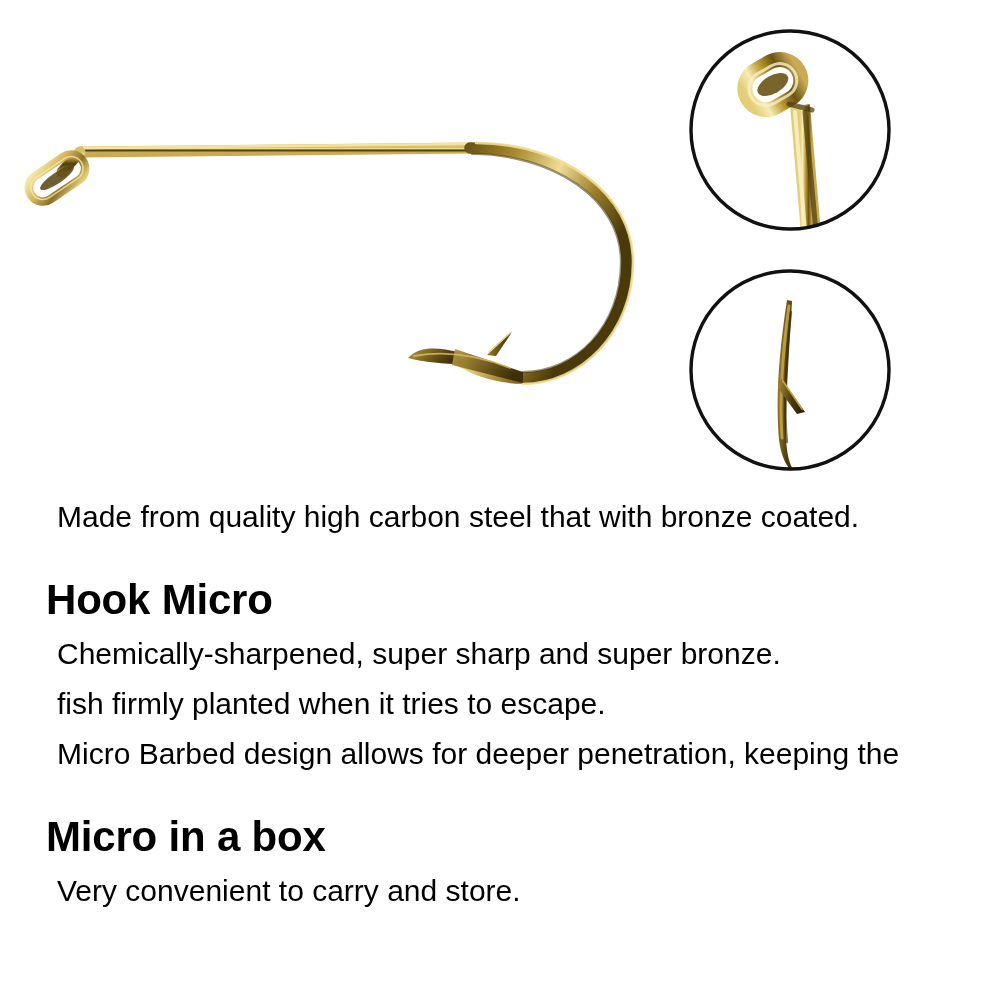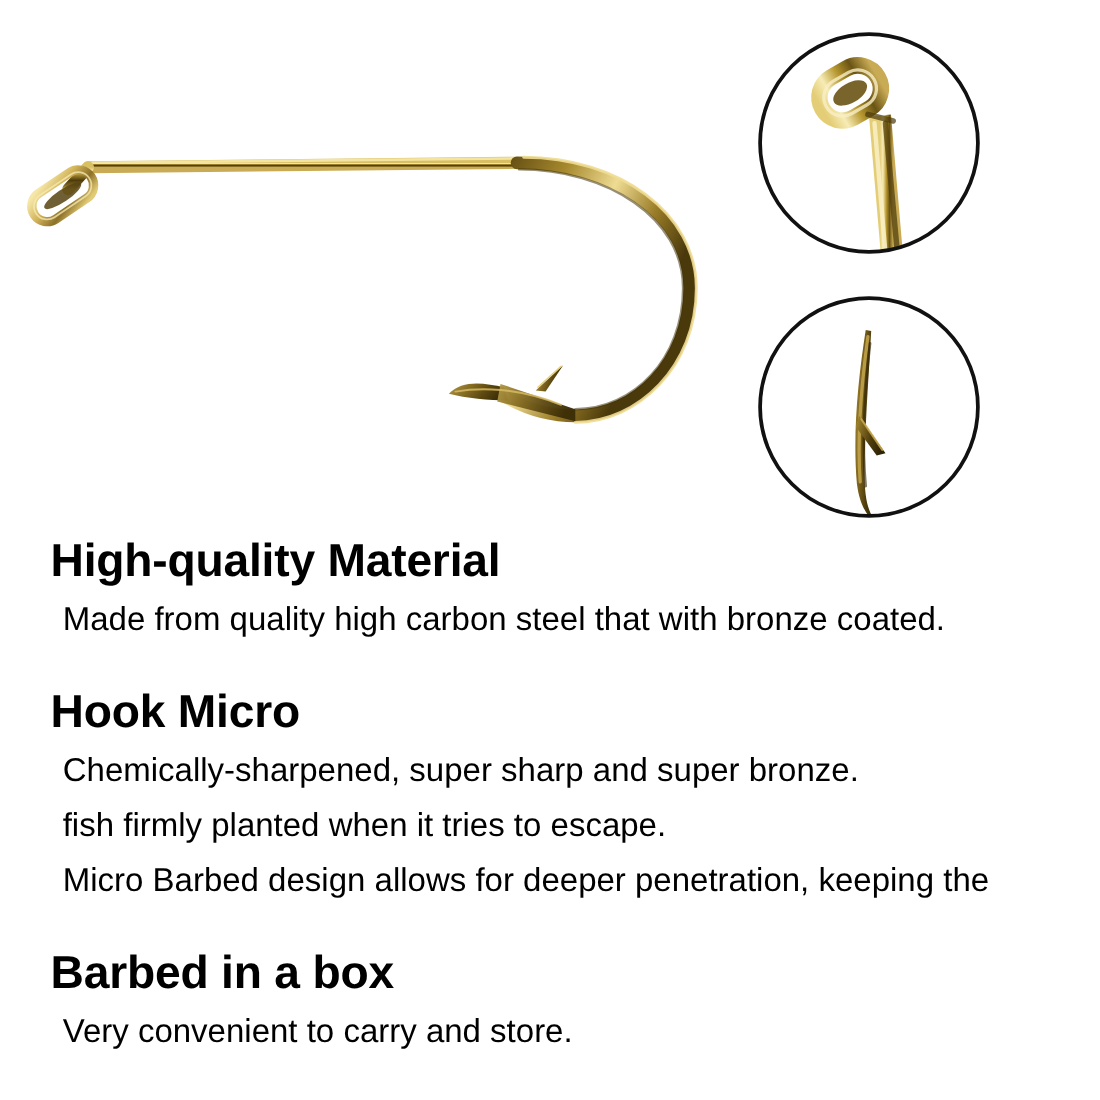--- a/index.html
+++ b/index.html
@@ -188,30 +188,29 @@
           <path d="M 783,381 L 802,409" stroke="#cdae52" stroke-width="1.8" fill="none" opacity="0.85" stroke-linecap="round"></path>
         </g>
         <circle cx="790" cy="370" r="99" fill="none" stroke="#111111" stroke-width="3.4"></circle>
       </g>
     </svg>
   </div>
 
   <div id="features">
 
     <div class="feature-block">
-      <div class="feature-heading">High-quality Material</div>
       <div class="feature-line">Made from quality high carbon steel that with bronze coated.</div>
     </div>
 
     <div class="feature-block">
       <div class="feature-heading">Hook Micro</div>
       <div class="feature-line">Chemically-sharpened, super sharp and super bronze.</div>
       <div class="feature-line">fish firmly planted when it tries to escape.</div>
       <div class="feature-line">Micro Barbed design allows for deeper penetration, keeping the</div>
     </div>
 
     <div class="feature-block">
-      <div class="feature-heading">Barbed in a box</div>
+      <div class="feature-heading">Micro in a box</div>
       <div class="feature-line">Very convenient to carry and store.</div>
     </div>
 
   </div>
 </div>
 
 </body></html>

